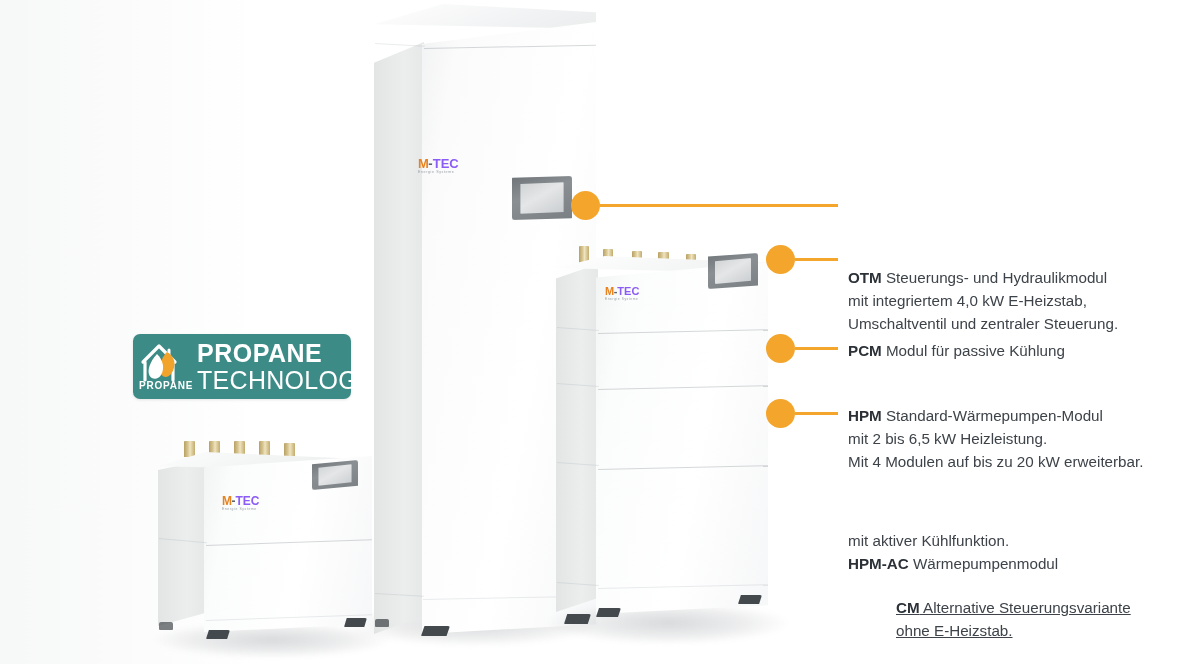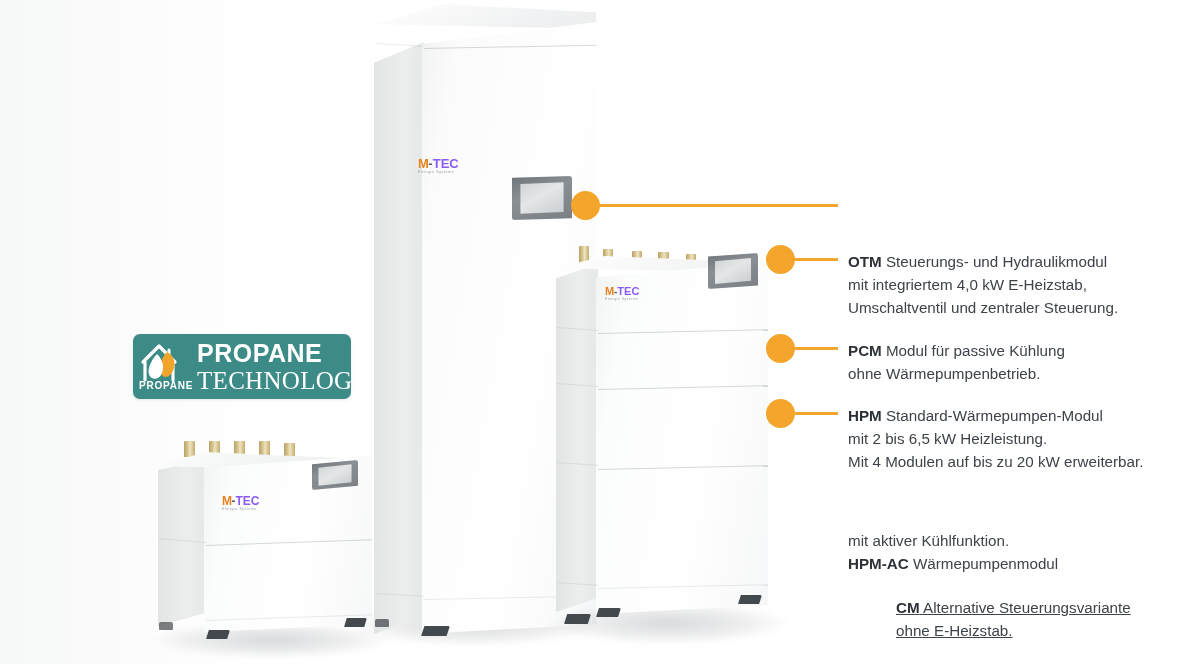--- a/index.html
+++ b/index.html
@@ -109,21 +109,21 @@
   }
   #propane-badge .badge-text {
     color: #ffffff;
     line-height: 1.0;
     padding-left: 2px;
   }
   #propane-badge .bt-1 {
     font-size: 25px; font-weight: bold; letter-spacing: 0.5px; display:block;
   }
   #propane-badge .bt-2 {
-    font-size: 25px; font-weight: normal; letter-spacing: 0.3px; display:block; margin-top: 2px; font-family: Liberation Serif, serif;
+    font-size: 25px; font-weight: normal; letter-spacing: 0.3px; display:block; margin-top: 2px;
   }
   .indoor-word {
     position: absolute;
     left: 6px; bottom: 8px;
     font-size: 10px; font-weight: bold;
     color: #ffffff; letter-spacing: 0.8px;
   }
 
   
   .callout-dot {
@@ -305,31 +305,30 @@
       <span class="bt-1">PROPANE</span>
       <span class="bt-2">TECHNOLOGY</span>
     </div>
   </div>
 
   <div class="callout-dot" style="left:571px; top:191px;"></div>
   <div class="callout-line" style="left:600px; top:204px; width:238px;"></div>
 
   <div class="callout-dot" style="left:766px; top:245px;"></div>
   <div class="callout-line" style="left:795px; top:258px; width:43px;"></div>
-  <div class="callout-text" style="left:848px; top:250px;">
+  <div class="callout-text" style="left:848px; top:266px;">
     <div><b>OTM</b><span> Steuerungs- und Hydraulikmodul</span></div>
     <div>mit integriertem 4,0 kW E-Heizstab,</div>
     <div>Umschaltventil und zentraler Steuerung.</div>
   </div>
 
   <div class="callout-dot" style="left:766px; top:334px;"></div>
   <div class="callout-line" style="left:795px; top:347px; width:43px;"></div>
   <div class="callout-text" style="left:848px; top:339px;">
     <div><b>PCM</b><span> Modul für passive Kühlung</span></div>
-    <div>ohne Wärmepumpenbetrieb.</div>
   </div>
 
   <div class="callout-dot" style="left:766px; top:399px;"></div>
   <div class="callout-line" style="left:795px; top:412px; width:43px;"></div>
   <div class="callout-text" style="left:848px; top:404px;">
     <div><b>HPM</b><span> Standard-Wärmepumpen-Modul</span></div>
     <div>mit 2 bis 6,5 kW Heizleistung.</div>
     <div>Mit 4 Modulen auf bis zu 20 kW erweiterbar.</div>
   </div>
 

